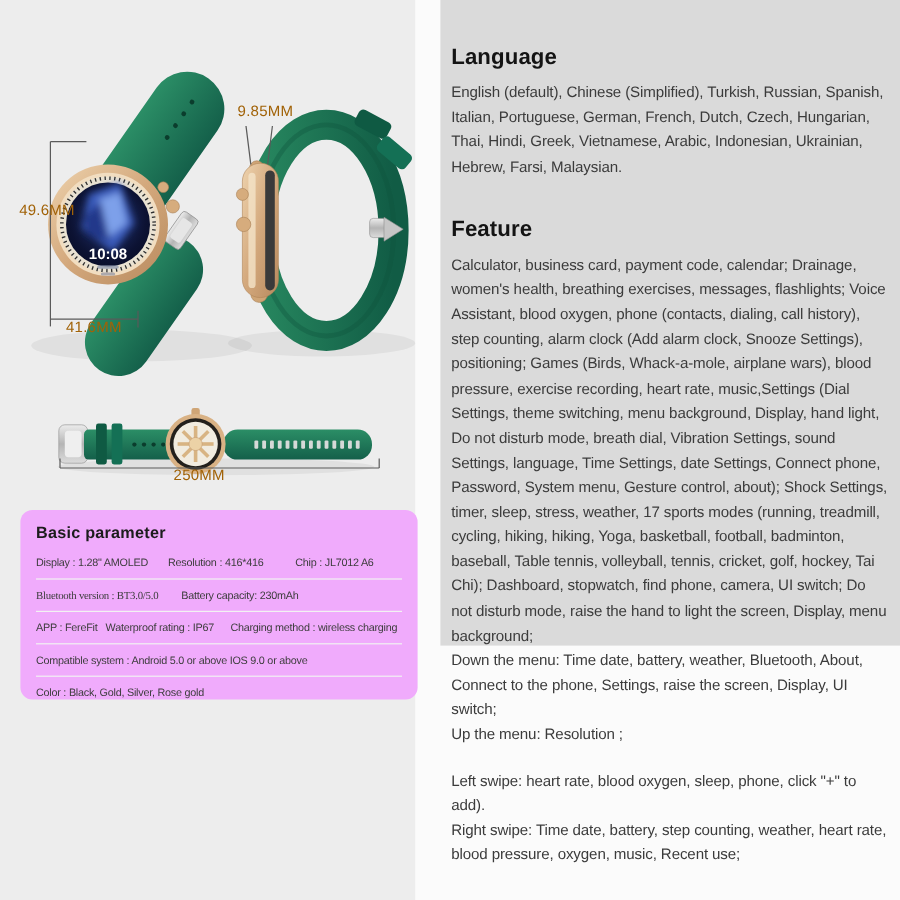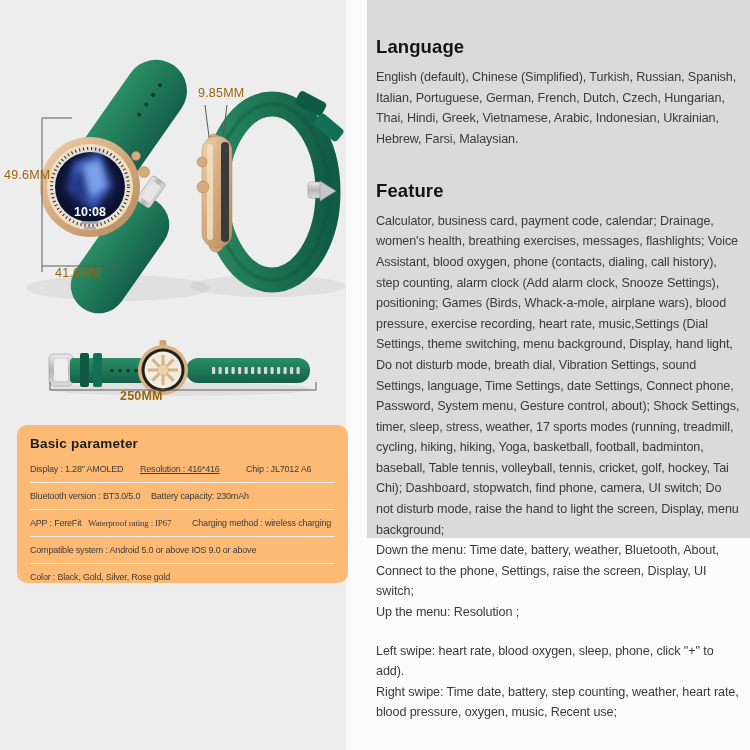--- a/index.html
+++ b/index.html
@@ -21,41 +21,41 @@
   }
   .right-panel h2.feature-h{margin-top:30px;}
   .rp-text{
     font-size:12.6px;line-height:20.6px;letter-spacing:-0.1px;
     margin:0;color:#3b3b3b;
   }
   .rp-gap{height:18px;}
   
   .bp-panel{
     position:absolute;left:17px;top:425px;width:331px;height:158px;
-    background:#fdba74;border-radius:10px;box-sizing:border-box;
+    background:#f0abfc;border-radius:10px;box-sizing:border-box;
     padding:11px 13px 0 13px;color:#333;
   }
   .bp-title{font-size:13.5px;font-weight:bold;color:#1c1c1c;margin:0 0 5px 0;letter-spacing:.2px;}
   .bp-row{
     display:flex;align-items:center;height:26px;
     font-size:9px;letter-spacing:-0.2px;white-space:nowrap;color:#3d3d3d;
     border-bottom:1px solid #f2f2f2;
   }
   .bp-row.last, .bp-row.r4{border-bottom:none;}
-  .r0 .c0{width:110px;} .r0 .c1{width:106px;text-decoration:underline;}
-  .r1 .c0{width:121px;}
-  .r2 .c0{width:58px;} .r2 .c1{width:104px;font-family:Liberation Serif, serif;}
+  .r0 .c0{width:110px;} .r0 .c1{width:106px;}
+  .r1 .c0{width:121px;font-family:Liberation Serif, serif;}
+  .r2 .c0{width:58px;} .r2 .c1{width:104px;}
   
   .dim-label{
     position:absolute;font-size:12.5px;color:#a16207;letter-spacing:.2px;white-space:nowrap;
   }
-  #dim-height{left:4px;top:168px;}
+  #dim-height{left:16px;top:168px;}
   #dim-diameter{left:55px;top:266px;}
   #dim-thickness{left:198px;top:86px;}
-  #dim-length{left:120px;top:389px;width:92px;font-weight:bold;}
+  #dim-length{left:120px;top:389px;width:92px;text-align:center;}
   .art{position:absolute;left:0;top:40px;}
 </style>
 </head>
 <body>
 
 <div class="canvas">
 
   <div class="left-bg"></div>
 
   <svg class="art" width="360" height="420" viewBox="0 0 360 420">

